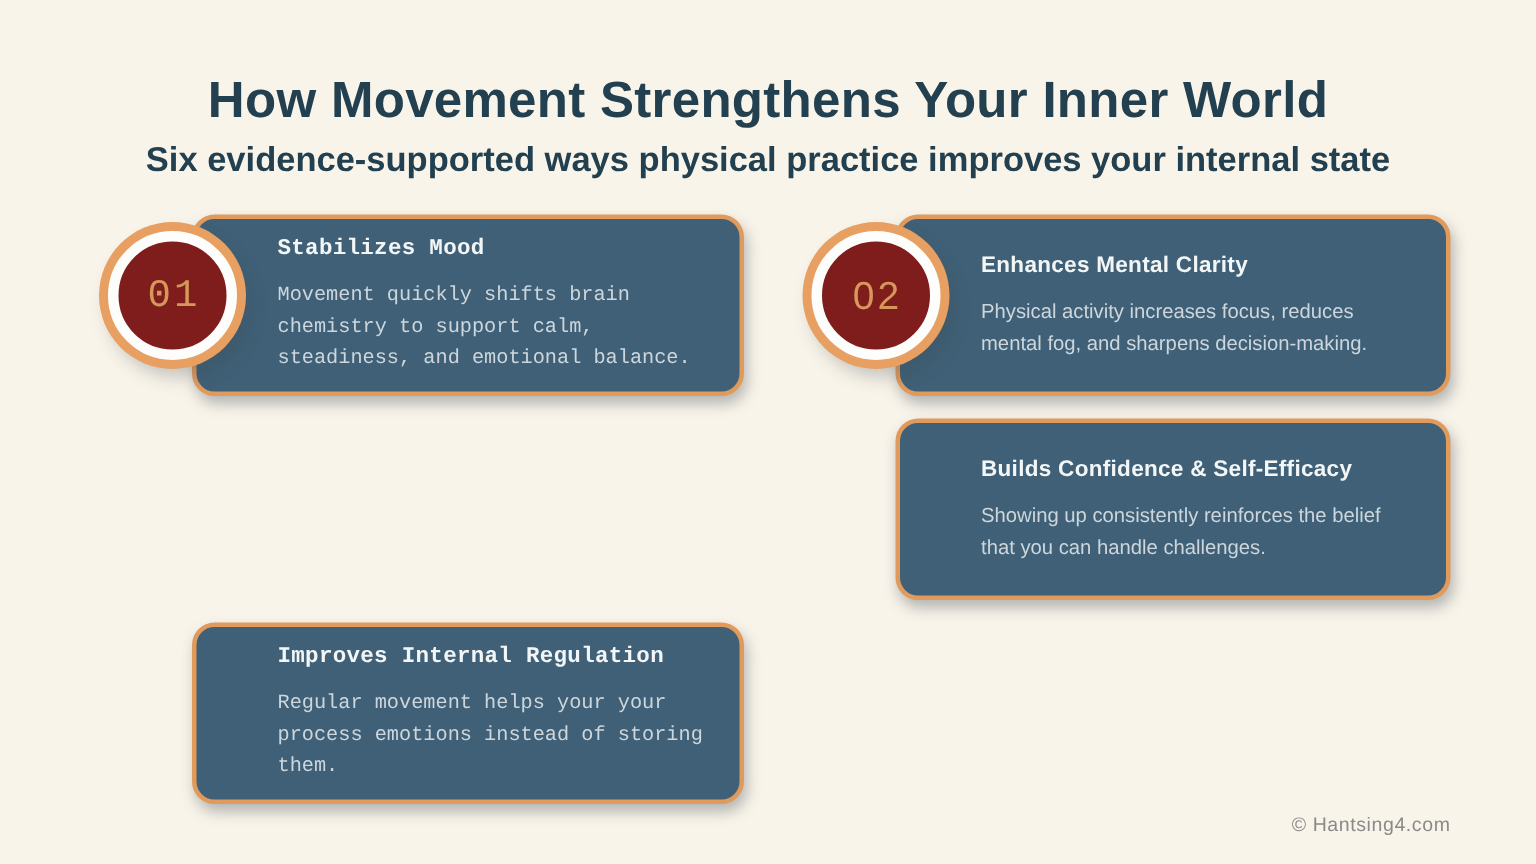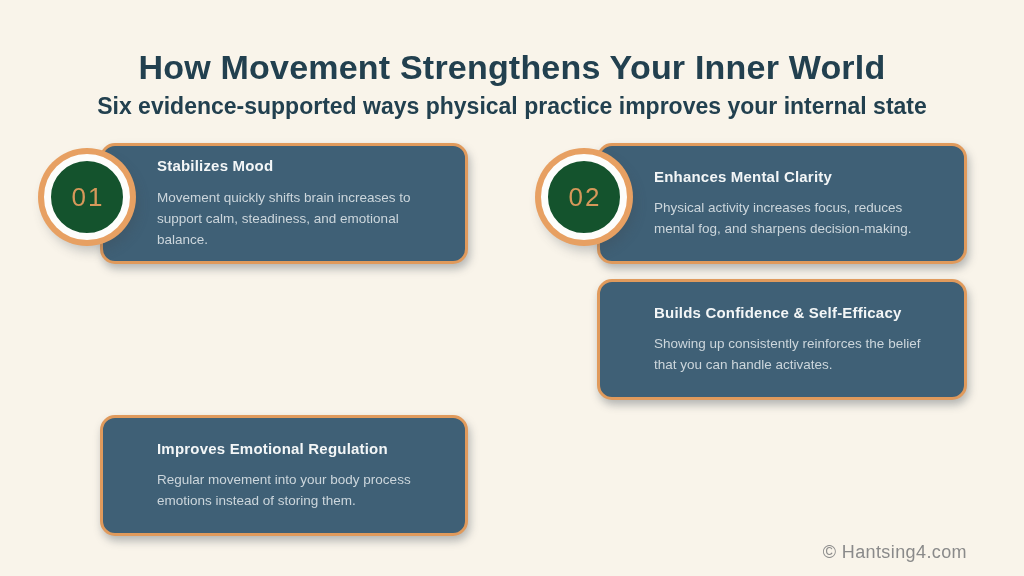--- a/index.html
+++ b/index.html
@@ -20,21 +20,21 @@
     letter-spacing:0.2px;
   }
   .subtitle{
     position:absolute;top:93px;left:0;width:1024px;
     text-align:center;
     font-size:23px;font-weight:700;
     color:#22404f;
   }
 
   .slot{position:absolute;height:121px;}
-  .slot.colL{left:44px;width:424px;}
+  .slot.colL{left:72px;width:424px;font-family:Liberation Mono, monospace;}
   .slot.colR{left:541px;width:426px;}
   .slot.r1{top:143px;}
   .slot.r2{top:279px;}
   .slot.r3{top:415px;}
 
   .card{
     position:absolute;top:0;left:56px;right:0;height:121px;
     background:#3f6076;
     border:3px solid #e09a5c;
     border-radius:15px;
@@ -52,82 +52,82 @@
   .card-body{
     margin-top:11px;
     font-size:13.5px;
     color:#ccd6dc;
     line-height:1.55;
   }
 
   .badge{
     position:absolute;left:0;top:11px;
     width:72px;height:72px;
-    background:#14532d;
+    background:#7f1d1d;
     border:7px solid #fdfdfb;
     border-radius:50%;
     box-shadow:0 0 0 6px #e7a062, 4px 7px 12px 4px rgba(63,72,84,0.30);
     display:flex;align-items:center;justify-content:center;
     z-index:2;
   }
   .badge-num{
     font-size:26px;
     color:#d6985a;
     letter-spacing:2px;
     font-weight:400;
     transform:translateX(1px);
   }
 
   .footer-credit{
     position:absolute;top:542px;right:57px;
-    font-size:18px;
+    font-size:13px;
     color:#8a8a8a;
     letter-spacing:0.4px;
     margin-left:12px;
   }
 </style>
 </head>
 <body>
 
 <div class="stage">
 
   <div class="main-title">How Movement Strengthens Your Inner World</div>
   <div class="subtitle">Six evidence-supported ways physical practice improves your internal state</div>
 
   <div class="slot colL r1">
     <div class="card">
       <div class="card-title">Stabilizes Mood</div>
-      <div class="card-body">Movement quickly shifts brain increases to support calm, steadiness, and emotional balance.</div>
+      <div class="card-body">Movement quickly shifts brain chemistry to support calm, steadiness, and emotional balance.</div>
     </div>
     <div class="badge">
       <span class="badge-num">01</span>
     </div>
   </div>
 
 
   <div class="slot colL r3">
     <div class="card">
-      <div class="card-title">Improves Emotional Regulation</div>
-      <div class="card-body">Regular movement into your body process emotions instead of storing them.</div>
+      <div class="card-title">Improves Internal Regulation</div>
+      <div class="card-body">Regular movement helps your your process emotions instead of storing them.</div>
     </div>
   </div>
 
   <div class="slot colR r1">
     <div class="card">
       <div class="card-title">Enhances Mental Clarity</div>
       <div class="card-body">Physical activity increases focus, reduces mental fog, and sharpens decision-making.</div>
     </div>
     <div class="badge">
       <span class="badge-num">02</span>
     </div>
   </div>
 
   <div class="slot colR r2">
     <div class="card">
       <div class="card-title">Builds Confidence &amp; Self-Efficacy</div>
-      <div class="card-body">Showing up consistently reinforces the belief that you can handle activates.</div>
+      <div class="card-body">Showing up consistently reinforces the belief that you can handle challenges.</div>
     </div>
   </div>
 
 
   <div class="footer-credit">© Hantsing4.com</div>
 
 </div>
 
 </body></html>

